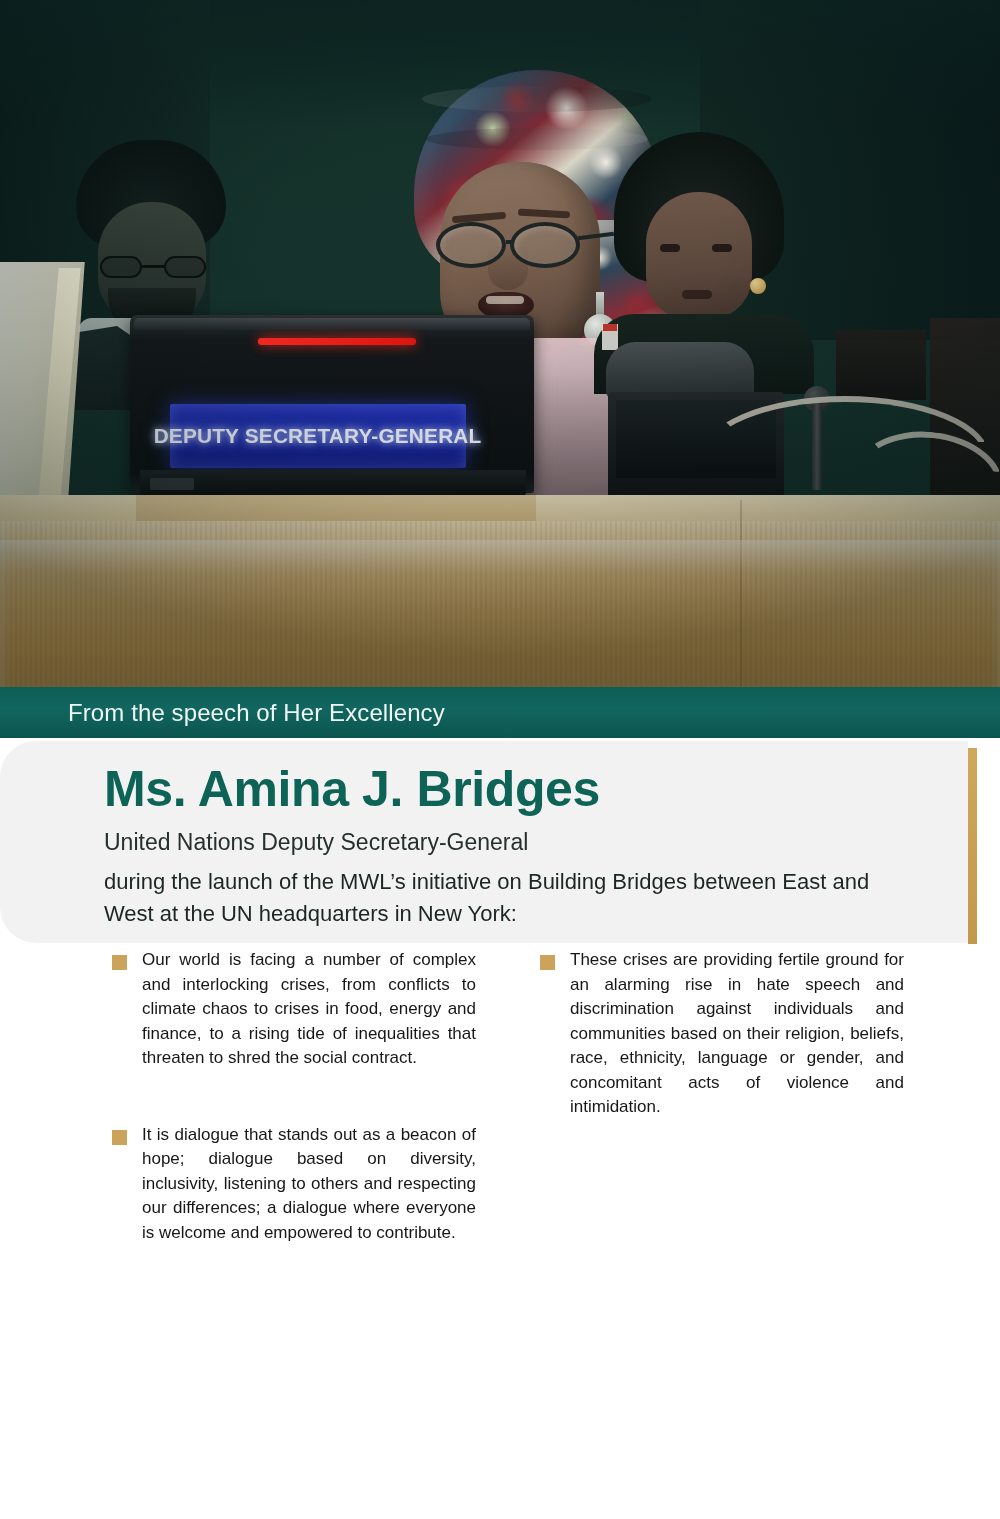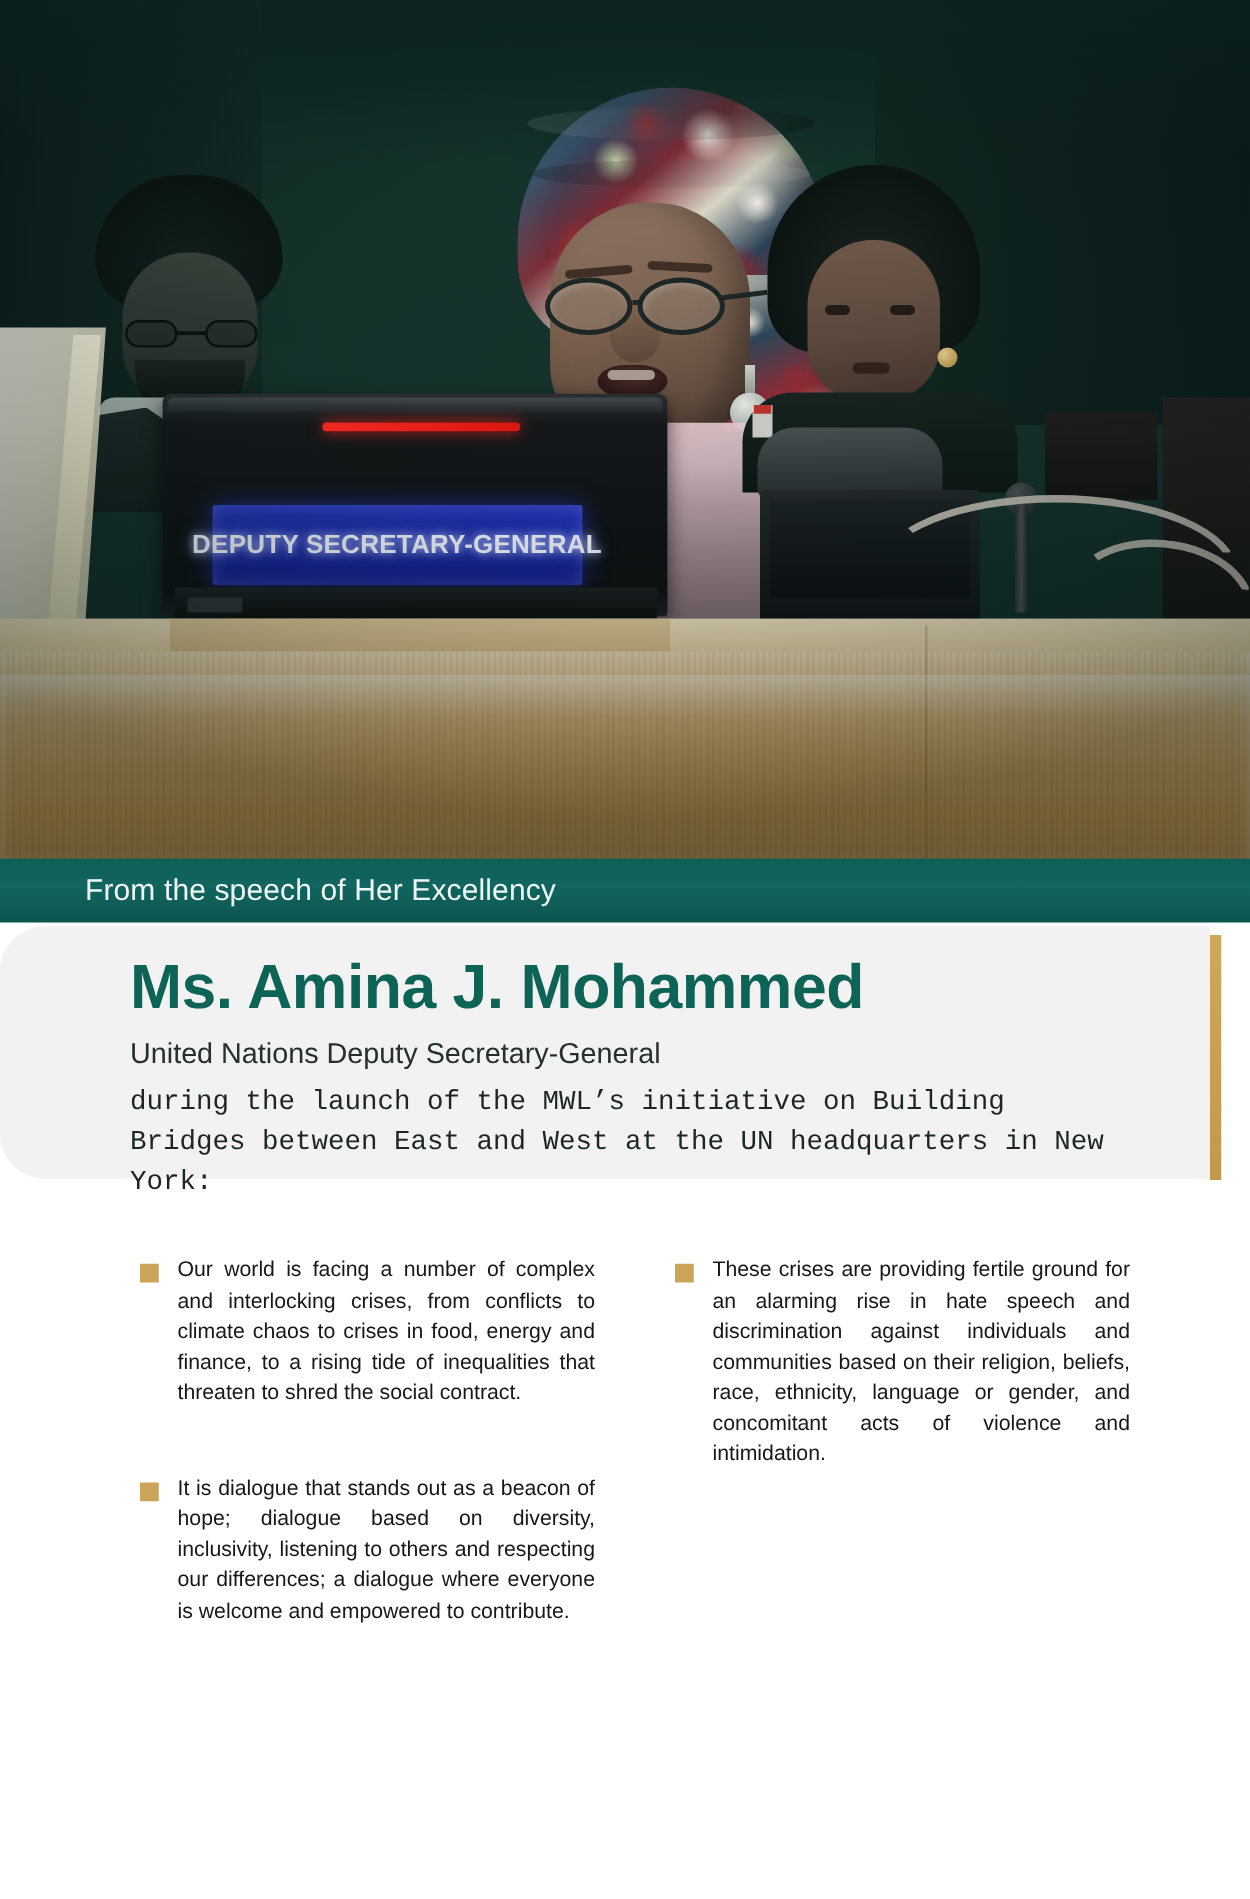--- a/index.html
+++ b/index.html
@@ -359,26 +359,26 @@
   .name-title {
     position:absolute; left:104px; top:760px;
     color:#0d6355; font-size:50px; font-weight:bold; letter-spacing:-.4px;
   }
   .name-sub {
     position:absolute; left:104px; top:829px;
     color:#26302e; font-size:23px;
   }
   .name-desc {
     position:absolute; left:104px; top:866px; width:802px;
-    color:#1d2623; font-size:22px; line-height:32px;font-family:Liberation Mono, monospace;
+    color:#1d2623; font-size:22px; line-height:32px;
   }
 
   
   .cols {
-    position:absolute; left:104px; top:1004px; width:800px;
+    position:absolute; left:104px; top:948px; width:800px;
     display:flex; gap:56px;
   }
   .col { width:378px; }
   .bullet {
     position:relative; padding-left:38px; margin-bottom:52px;
   }
   .bullet .sq {
     position:absolute; left:8px; top:7px; width:15px; height:15px;
     background:#cba35a;
   }
@@ -482,21 +482,21 @@
   <div class="desk-sheen"></div>
   <div class="photo-vignette"></div>
 </div>
 
 <div class="banner">
   <div class="txt">From the speech of Her Excellency</div>
 </div>
 
 <div class="panel-inner"></div>
 <div class="gold-bar"></div>
-<div class="name-title">Ms. Amina J. Mohammed</div>
+<div class="name-title">Ms. Amina J. Bridges</div>
 <div class="name-sub">United Nations Deputy Secretary-General</div>
 <div class="name-desc">during the launch of the MWL’s initiative on Building Bridges between East and West at the UN headquarters in New York:</div>
 
 <div class="cols">
   <div class="col">
     <div class="bullet">
       <span class="sq"></span>
       <p>Our world is facing a number of complex and interlocking crises, from conflicts to climate chaos to crises in food, energy and finance, to a rising tide of inequalities that threaten to shred the social contract.</p>
     </div>
     <div class="bullet last">

